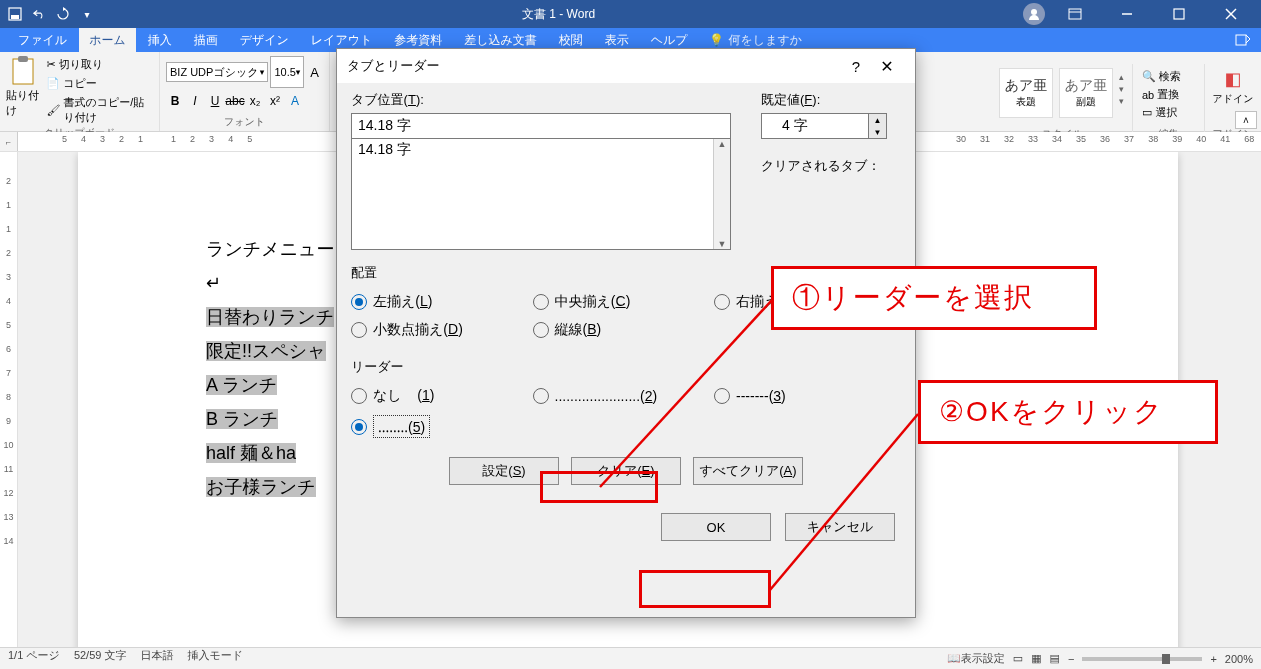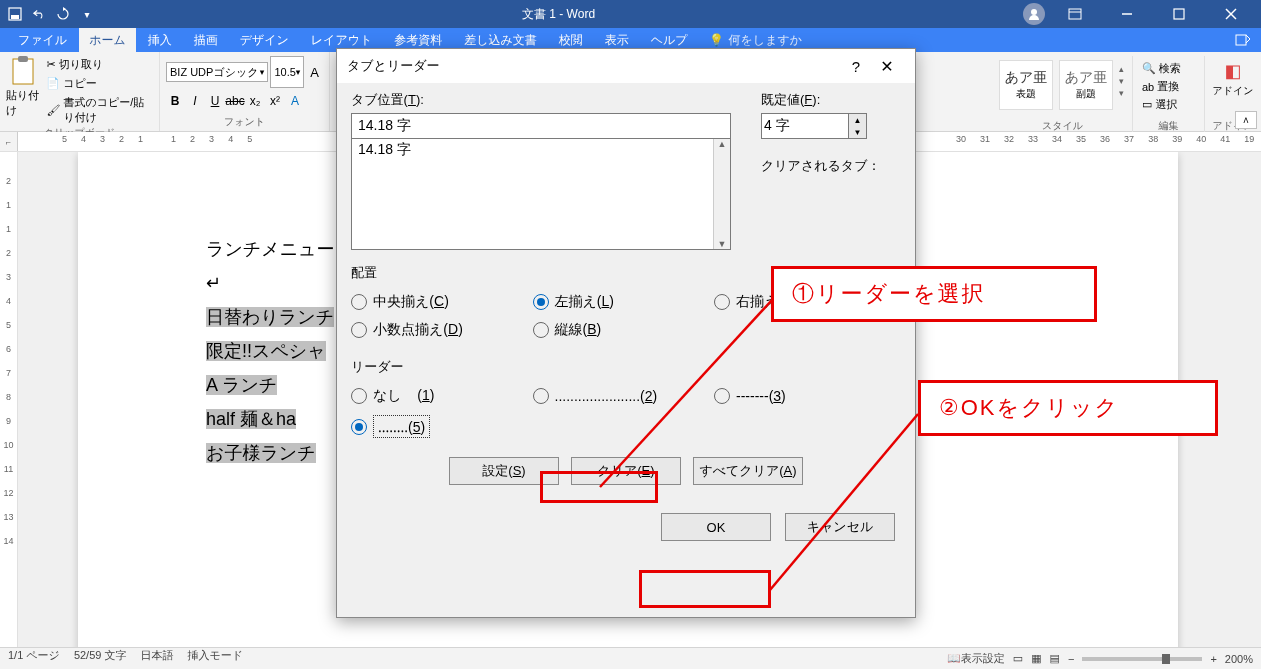--- a/index.html
+++ b/index.html
@@ -54,36 +54,36 @@
 .dlg-close{width:36px;text-align:center;font-size:16px}
 .dlg-body{padding:8px 14px}
 .field-label{font-size:13px;margin-bottom:4px}
 .tab-row{display:flex;gap:30px;align-items:flex-start}
 .tab-left{flex:1}
 .tab-input{width:100%;height:26px;border:1px solid #7a7a7a;background:#fff;padding:0 6px;font-size:14px}
 .tab-list{width:100%;height:112px;border:1px solid #7a7a7a;background:#fff;font-size:14px;padding:2px 6px;position:relative;margin-top:-1px}
 .list-scroll{position:absolute;right:0;top:0;width:17px;height:100%;background:#f0f0f0;border-left:1px solid #ccc;display:flex;flex-direction:column;justify-content:space-between;align-items:center;font-size:9px;color:#666}
 .default-col{width:140px}
 .default-input{display:flex}
-.default-val{width:88px;height:26px;border:1px solid #7a7a7a;background:#fff;padding:0 2px;font-size:14px;display:flex;align-items:center}
+.default-val{width:108px;height:26px;border:1px solid #7a7a7a;background:#fff;padding:0 20px;font-size:14px;display:flex;align-items:center}
 .spinner{width:18px;height:26px;border:1px solid #7a7a7a;border-left:none;display:flex;flex-direction:column}
 .spin-btn{flex:1;background:#e8e8e8;display:flex;align-items:center;justify-content:center;font-size:8px}
 .clear-label{margin-top:18px;font-size:13px}
 .group-label{font-size:13px;margin-top:14px;margin-bottom:6px}
 .radio-grid{display:flex;flex-wrap:wrap}
 .radio-item{width:33%;display:flex;align-items:center;gap:6px;font-size:14px;padding:5px 0}
 .leader-grid .radio-item{width:33%}
 .radio{width:16px;height:16px;border:1.5px solid #666;border-radius:50%;display:flex;align-items:center;justify-content:center;flex-shrink:0}
 .radio.checked{border-color:#0067c0}
 .radio.checked:after{content:"";width:8px;height:8px;background:#0067c0;border-radius:50%}
 .u{text-decoration:underline}
 .btn-row{display:flex;gap:12px;justify-content:center;margin-top:14px}
 .btn{min-width:110px;height:28px;border:1px solid #8a8a8a;background:#e8e8e8;display:flex;align-items:center;justify-content:center;font-size:13px}
 .okcancel{display:flex;gap:14px;justify-content:flex-end;margin-top:28px;padding-right:6px}
-.callout{position:absolute;border:3px solid #e60000;background:#fff;color:#e60000;font-size:22px;font-weight:500;padding:10px 18px;letter-spacing:2px}
+.callout{position:absolute;border:3px solid #e60000;background:#fff;color:#e60000;font-size:28px;font-weight:500;padding:10px 18px;letter-spacing:2px}
 .red-box{position:absolute;border:3px solid #e60000;pointer-events:none}
 svg.line{position:absolute;pointer-events:none}
 .collapse-btn{position:absolute;right:4px;bottom:2px;width:22px;height:18px;border:1px solid #c0c0c0;background:#fff;display:flex;align-items:center;justify-content:center;font-size:10px}
 </style>
 </head>
 <body>
 
 <div class="titlebar">
   <div class="titlebar-left">
     <span class="tb-icon">
@@ -214,21 +214,21 @@
             <s>abc</s>
           </span>
         <span class="fbtn">x₂</span>
         <span class="fbtn">x²</span>
         <span class="fbtn" style="color:#0070c0">A</span>
       </div>
     </div>
     <div class="rg-label">フォント</div>
   </div>
 
-  <div style="position:absolute;right:0;top:4px;display:flex;height:100%">
+  <div style="position:absolute;right:0;top:12px;display:flex;height:100%">
     <div class="rg" style="width:140px">
       <div class="styles-group">
         <div class="style-tile">
             <span class="preview">あア亜</span>
             <span>表題</span>
           </div>
         <div class="style-tile">
             <span class="preview" style="color:#666">あア亜</span>
             <span>副題</span>
           </div>
@@ -289,21 +289,21 @@
       <span>32</span>
       <span>33</span>
       <span>34</span>
       <span>35</span>
       <span>36</span>
       <span>37</span>
       <span>38</span>
       <span>39</span>
       <span>40</span>
       <span>41</span>
-      <span>19</span>
+      <span>68</span>
       <span>43</span>
     </div>
 </div>
 
 <div class="doc-area">
   <div class="v-ruler">
       <div class="v-ticks" id="v-ruler">
         <span>2</span>
         <span>1</span>
         <span>1</span>
@@ -323,20 +323,21 @@
       </div>
     </div>
   <div class="page">
     <div class="doc-content">
       <div class="doc-line">ランチメニュー</div>
       <div class="doc-line">↵</div>
       <div id="doc-lines">
           <div class="doc-line"><span class="sel">日替わりランチ</span></div>
           <div class="doc-line"><span class="sel">限定!!スペシャ</span></div>
           <div class="doc-line"><span class="sel">A ランチ</span></div>
+          <div class="doc-line"><span class="sel">B ランチ</span></div>
           <div class="doc-line"><span class="sel">half 麺＆ha</span></div>
           <div class="doc-line"><span class="sel">お子様ランチ</span></div>
         </div>
     </div>
   </div>
 </div>
 
 <div class="dialog">
   <div class="dlg-title">
     <span class="dlg-title-txt">タブとリーダー</span>
@@ -365,26 +366,26 @@
               <div class="spin-btn">▼</div>
             </div>
         </div>
         <div class="clear-label">クリアされるタブ：</div>
       </div>
     </div>
 
     <div class="group-label">配置</div>
     <div class="radio-grid">
       <div class="radio-item">
-          <span class="radio"></span>
-          <span>中央揃え(<span class="u">C</span>)</span>
-        </div>
-      <div class="radio-item">
           <span class="radio checked"></span>
           <span>左揃え(<span class="u">L</span>)</span>
+        </div>
+      <div class="radio-item">
+          <span class="radio"></span>
+          <span>中央揃え(<span class="u">C</span>)</span>
         </div>
       <div class="radio-item">
           <span class="radio"></span>
           <span>右揃え(<span class="u">R</span>)</span>
         </div>
       <div class="radio-item">
           <span class="radio"></span>
           <span>小数点揃え(<span class="u">D</span>)</span>
         </div>
       <div class="radio-item">

